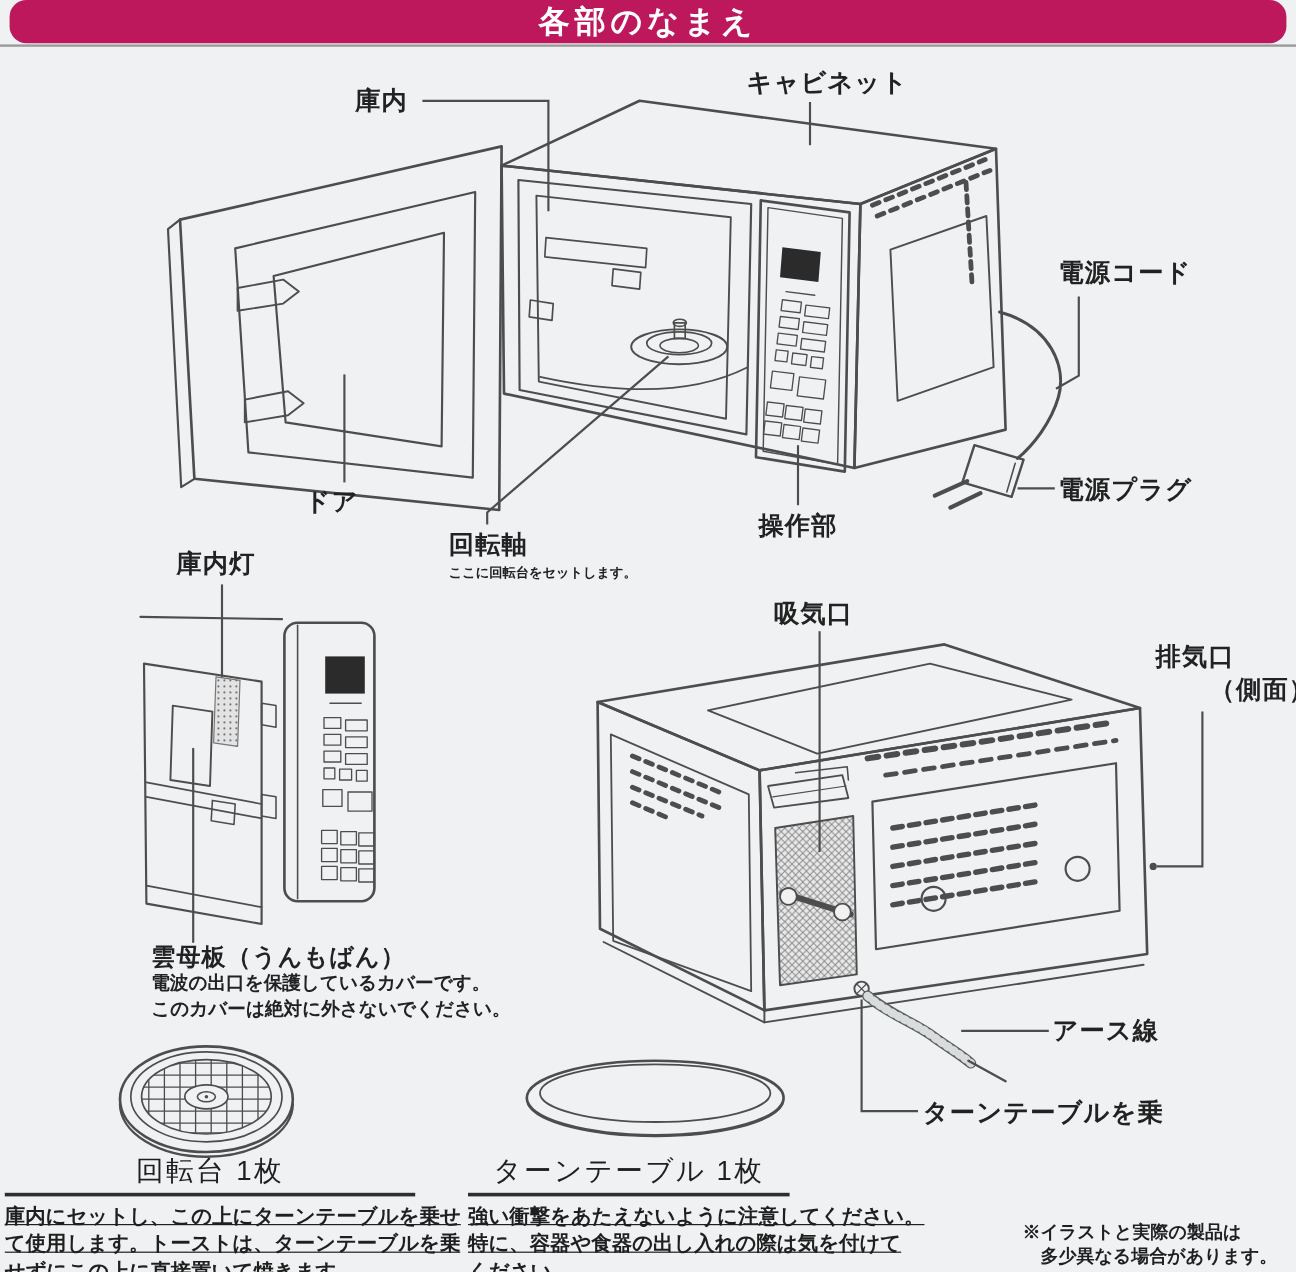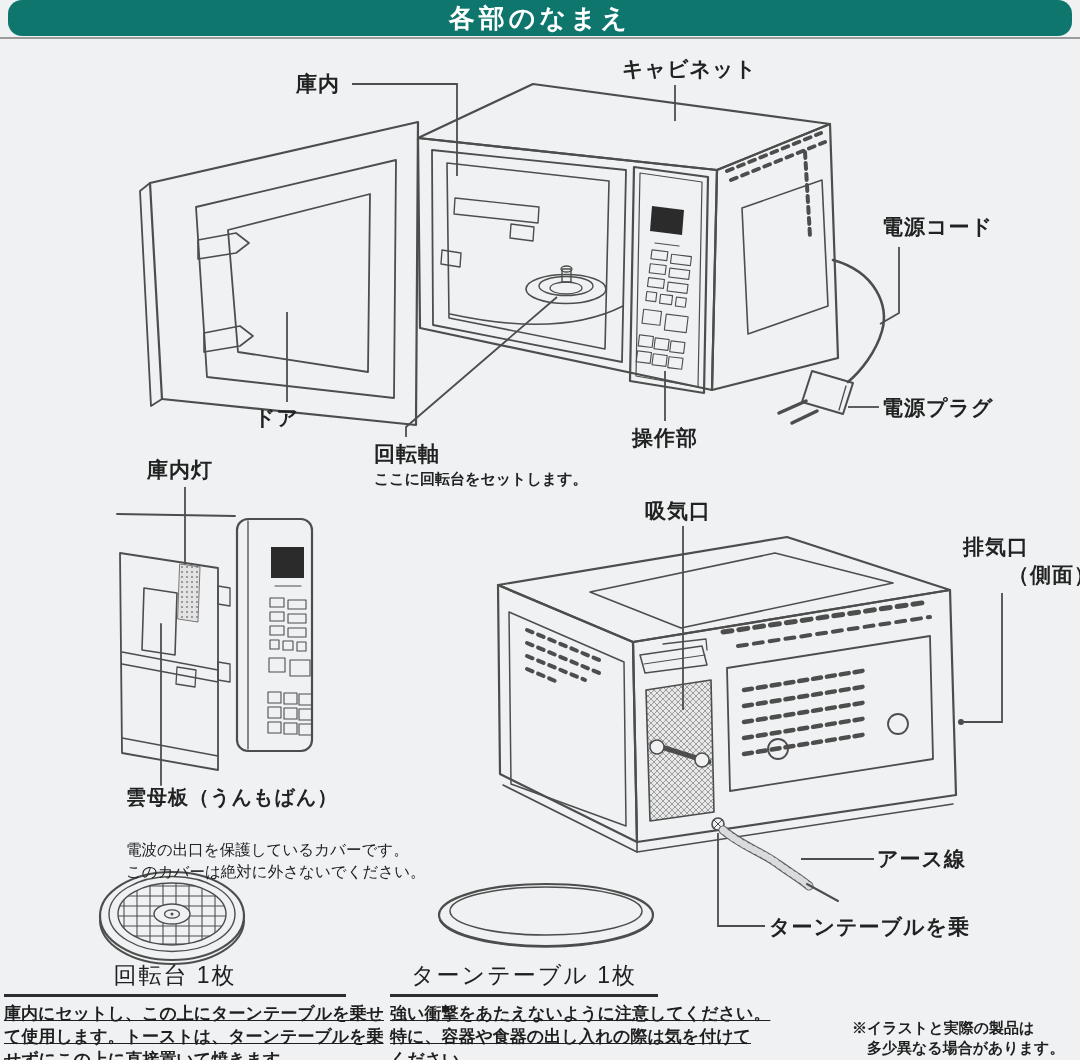--- a/index.html
+++ b/index.html
@@ -1,26 +1,26 @@
 <!DOCTYPE html>
 <html><head>
 <meta charset="utf-8">
 <style>
   html,body{margin:0;padding:0;}
   .page{position:relative;width:1080px;height:1060px;background:#eff1f2;overflow:hidden;
         font-family:"Liberation Sans",sans-serif;color:#1f1f1f;}
   .titlebar{position:absolute;left:8px;top:0;width:1064px;height:36px;border-radius:14px;
-        background:#0f766e;text-align:center;}
+        background:#be185d;text-align:center;}
   .titlebar .t{font-size:26px;font-weight:700;letter-spacing:4px;color:#fff;line-height:37px;}
   .bar-underline{position:absolute;left:0;top:37px;width:1080px;height:2px;background:#6b6d6e;opacity:.65;}
   svg.art{position:absolute;left:0;top:0;}
   .lbl{position:absolute;font-weight:700;font-size:21px;letter-spacing:1px;white-space:nowrap;color:#222;}
-  .lbl.small{font-size:15px;font-weight:600;letter-spacing:0;}
+  .lbl.small{font-size:11px;font-weight:600;letter-spacing:0;}
   .lbl.mid{font-size:20px;text-align:center;}
-  .lbl.note{font-size:15.5px;font-weight:400;letter-spacing:0;margin-top:31px;}
+  .lbl.note{font-size:15.5px;font-weight:700;letter-spacing:0;}
   .acc-head{position:absolute;text-align:center;font-size:23px;font-weight:400;letter-spacing:2px;}
   .rule{position:absolute;height:2.5px;background:#2e2e2e;}
   .body-text{position:absolute;font-size:17px;font-weight:600;line-height:23px;letter-spacing:0;}
   .body-text div{white-space:nowrap;text-decoration:underline;}
   .footnote{position:absolute;font-size:15px;font-weight:600;line-height:20px;}
   .footnote div{white-space:nowrap;}
 </style>
 </head>
 <body>
 

